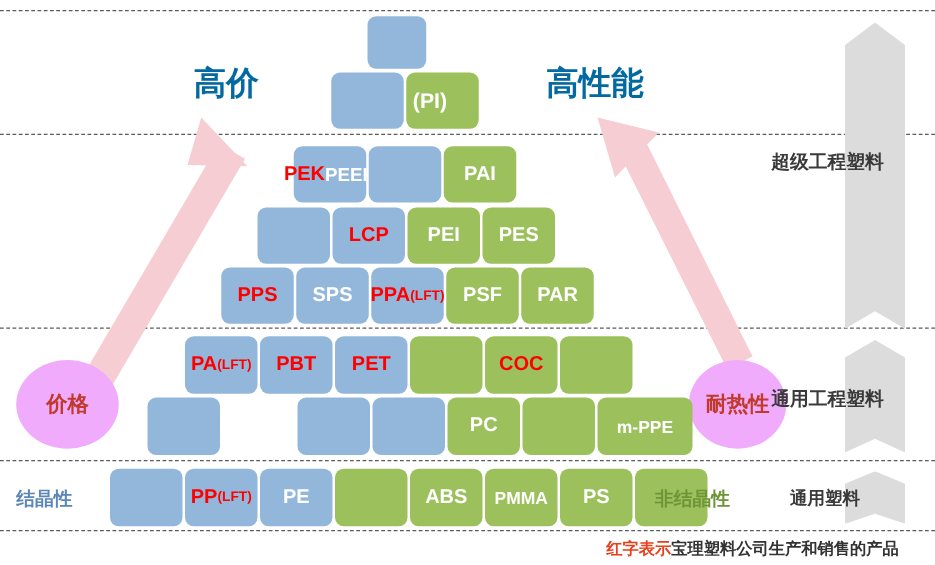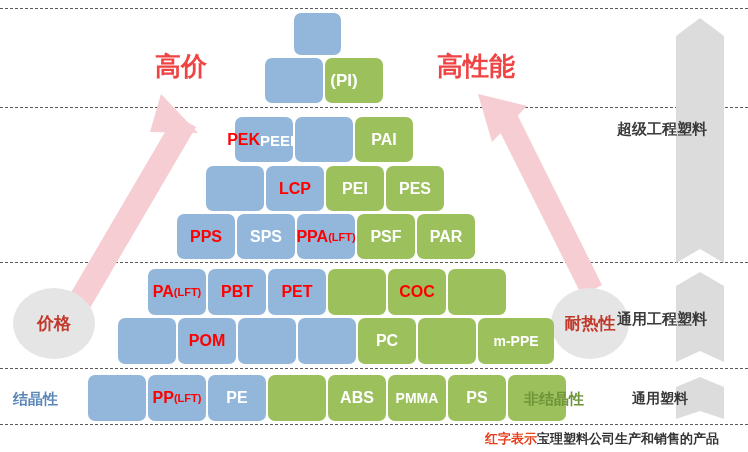--- a/index.html
+++ b/index.html
@@ -56,31 +56,31 @@
     font-size:17px;
     display:flex;align-items:center;justify-content:center;
     pointer-events:none;
   }
 
   
   .caption{
     position:absolute;
     font-size:26px;
     font-weight:bold;
-    color:#ef4444;
+    color:#0369a1;
     white-space:nowrap;
   }
 
   
   .arrow-svg{position:absolute;left:0;top:0;width:748px;height:452px;pointer-events:none;}
 
   
   .bubble{
     position:absolute;
-    background:#e5e5e5;
+    background:#f0abfc;
     border-radius:50%;
     display:flex;align-items:center;justify-content:center;
     color:#c0392b;
     font-size:17px;
     font-weight:bold;
     white-space:nowrap;
   }
 
   
   .banner{
@@ -231,23 +231,20 @@
   <div class="tile green" style="left:388px;top:269px;width:58px;height:46px;">
     <span class="lbl red">COC</span>
   </div>
   <div class="tile green" style="left:448px;top:269px;width:58px;height:46px;">
     <span class="lbl white"></span>
   </div>
 
   <div class="tile blue" style="left:118px;top:318px;width:58px;height:46px;">
     <span class="lbl white"></span>
   </div>
-  <div class="tile blue" style="left:178px;top:318px;width:58px;height:46px;">
-    <span class="lbl red">POM</span>
-  </div>
   <div class="tile blue" style="left:238px;top:318px;width:58px;height:46px;">
     <span class="lbl white"></span>
   </div>
   <div class="tile blue" style="left:298px;top:318px;width:58px;height:46px;">
     <span class="lbl white"></span>
   </div>
   <div class="tile green" style="left:358px;top:318px;width:58px;height:46px;">
     <span class="lbl white">PC</span>
   </div>
   <div class="tile green" style="left:418px;top:318px;width:58px;height:46px;">

